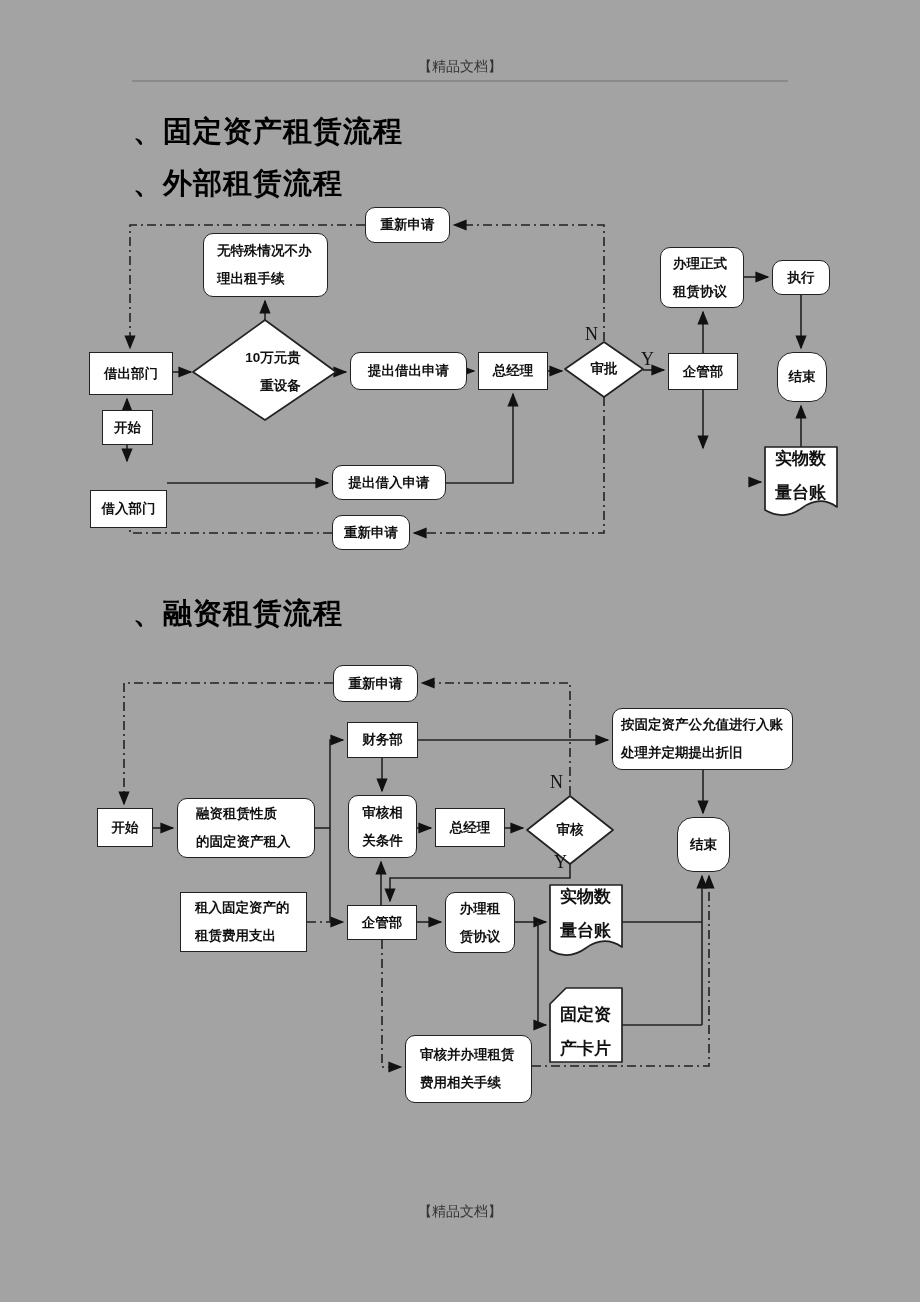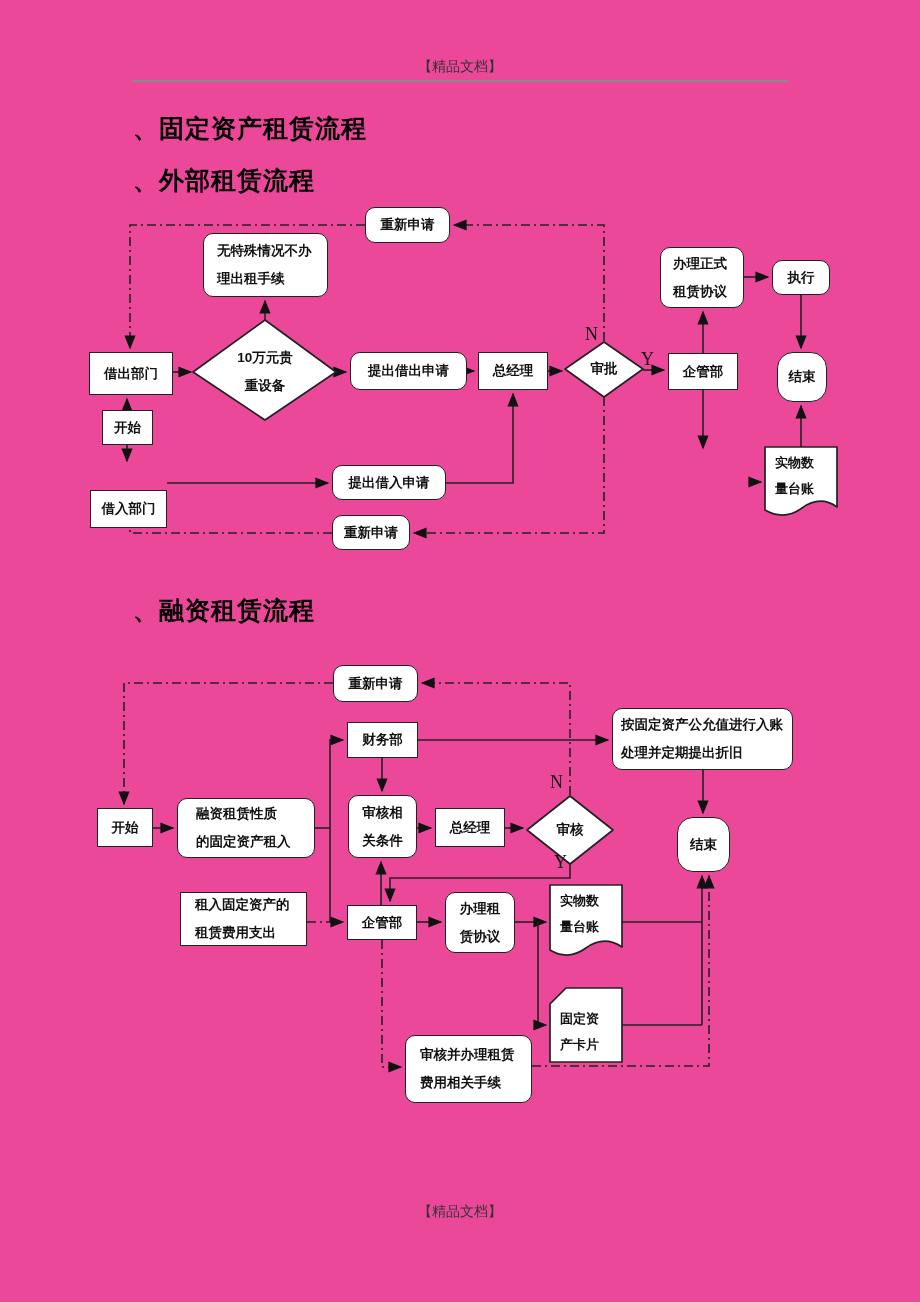--- a/index.html
+++ b/index.html
@@ -1,36 +1,36 @@
 <!DOCTYPE html>
 <html><head>
 <meta charset="utf-8">
 <style>
   html,body{margin:0;padding:0;background:#fff;}
-  #page{position:relative;width:920px;height:1302px;background:#ec4899;overflow:hidden;
+  #page{position:relative;width:920px;height:1302px;background:#a3a3a3;overflow:hidden;
         font-family:"Liberation Sans","DejaVu Sans",sans-serif;color:#111;}
   svg.layer{position:absolute;left:0;top:0;z-index:1;}
   .txt{position:absolute;z-index:2;}
   .hdr{left:0;top:58px;width:920px;text-align:center;font-size:14px;color:#333;
        font-family:"Liberation Serif","DejaVu Serif",serif;}
   .rule{position:absolute;left:132px;top:80px;width:656px;border-top:2px solid #8a8a8a;z-index:2;}
   .ftr{left:0;top:1203px;width:920px;text-align:center;font-size:14px;color:#333;
        font-family:"Liberation Serif","DejaVu Serif",serif;}
-  .title{position:absolute;z-index:2;left:133px;font-size:25px;font-weight:bold;color:#000;letter-spacing:1px;}
+  .title{position:absolute;z-index:2;left:133px;font-size:29px;font-weight:bold;color:#000;letter-spacing:1px;}
   .box{position:absolute;z-index:2;display:flex;align-items:center;justify-content:center;
        box-sizing:border-box;background:#fff;border:1.7px solid #222;
        font-size:13.5px;font-weight:bold;line-height:2.05;text-align:center;
        white-space:pre-line;padding:0 6px;}
   .round{border-radius:10px;}
   .term{border-radius:16px;}
   .tl{text-align:left;justify-content:flex-start;}
   .dtext{position:absolute;z-index:2;display:flex;align-items:center;justify-content:center;
        font-size:13.5px;font-weight:bold;line-height:2.05;text-align:center;white-space:pre-line;}
   .shtext{position:absolute;z-index:2;display:flex;align-items:center;
-       font-size:13px;font-weight:bold;line-height:2.0;text-align:left;white-space:pre-line;padding-left:10px;box-sizing:border-box;}
+       font-size:17px;font-weight:bold;line-height:2.0;text-align:left;white-space:pre-line;padding-left:10px;box-sizing:border-box;}
   .yn{position:absolute;z-index:2;font-size:18px;color:#111;
       font-family:"Liberation Serif","DejaVu Serif",serif;}
 </style>
 </head>
 <body>
 
 <div id="page">
 
   <svg class="layer" width="920" height="1302" viewBox="0 0 920 1302">
     <defs>
@@ -105,21 +105,21 @@
   <div class="rule"></div>
   <div class="title" style="top:112px;">、固定资产租赁流程</div>
   <div class="title" style="top:164px;">、外部租赁流程</div>
   <div class="title" style="top:594px;">、融资租赁流程</div>
   <div class="txt ftr">【精品文档】</div>
 
   <div class="box round" style="left:365px;top:207px;width:85px;height:36px;">重新申请</div>
   <div class="box round tl" style="left:203px;top:233px;width:125px;height:64px;padding:0 13px;">无特殊情况不办
 理出租手续</div>
   <div class="box" style="left:89px;top:352px;width:84px;height:43px;">借出部门</div>
-  <div class="dtext" style="left:200px;top:342px;width:130px;height:60px;">10万元贵
+  <div class="dtext" style="left:208px;top:342px;width:130px;height:60px;text-align:right;">10万元贵
 重设备</div>
   <div class="box round" style="left:350px;top:352px;width:117px;height:38px;">提出借出申请</div>
   <div class="box" style="left:478px;top:352px;width:70px;height:38px;">总经理</div>
   <div class="dtext" style="left:566px;top:356px;width:76px;height:26px;">审批</div>
   <div class="box" style="left:668px;top:353px;width:70px;height:37px;">企管部</div>
   <div class="box round tl" style="left:660px;top:247px;width:84px;height:61px;padding:0 12px;">办理正式
 租赁协议</div>
   <div class="box round" style="left:772px;top:260px;width:58px;height:35px;">执行</div>
   <div class="box term" style="left:777px;top:352px;width:50px;height:50px;">结束</div>
   <div class="box" style="left:102px;top:410px;width:51px;height:35px;">开始</div>
@@ -136,21 +136,21 @@
   <div class="box" style="left:97px;top:808px;width:56px;height:39px;">开始</div>
   <div class="box round tl" style="left:177px;top:798px;width:138px;height:60px;padding:0 18px;">融资租赁性质
 的固定资产租入</div>
   <div class="box round" style="left:348px;top:795px;width:69px;height:63px;">审核相
 关条件</div>
   <div class="box" style="left:435px;top:808px;width:70px;height:39px;">总经理</div>
   <div class="dtext" style="left:530px;top:817px;width:80px;height:26px;">审核</div>
   <div class="box round tl" style="left:612px;top:708px;width:181px;height:62px;padding:0 8px;">按固定资产公允值进行入账
 处理并定期提出折旧</div>
   <div class="box term" style="left:677px;top:817px;width:53px;height:55px;">结束</div>
-  <div class="box tl" style="left:180px;top:892px;width:127px;height:54px;padding:0 14px;">租入固定资产的
+  <div class="box tl" style="left:180px;top:892px;width:127px;height:60px;padding:0 14px;">租入固定资产的
 租赁费用支出</div>
   <div class="box" style="left:347px;top:905px;width:70px;height:35px;">企管部</div>
   <div class="box round" style="left:445px;top:892px;width:70px;height:61px;">办理租
 赁协议</div>
   <div class="shtext" style="left:550px;top:888px;width:72px;height:52px;">实物数
 量台账</div>
   <div class="shtext" style="left:550px;top:1006px;width:72px;height:52px;">固定资
 产卡片</div>
   <div class="box round tl" style="left:405px;top:1035px;width:127px;height:68px;padding:0 14px;">审核并办理租赁
 费用相关手续</div>

